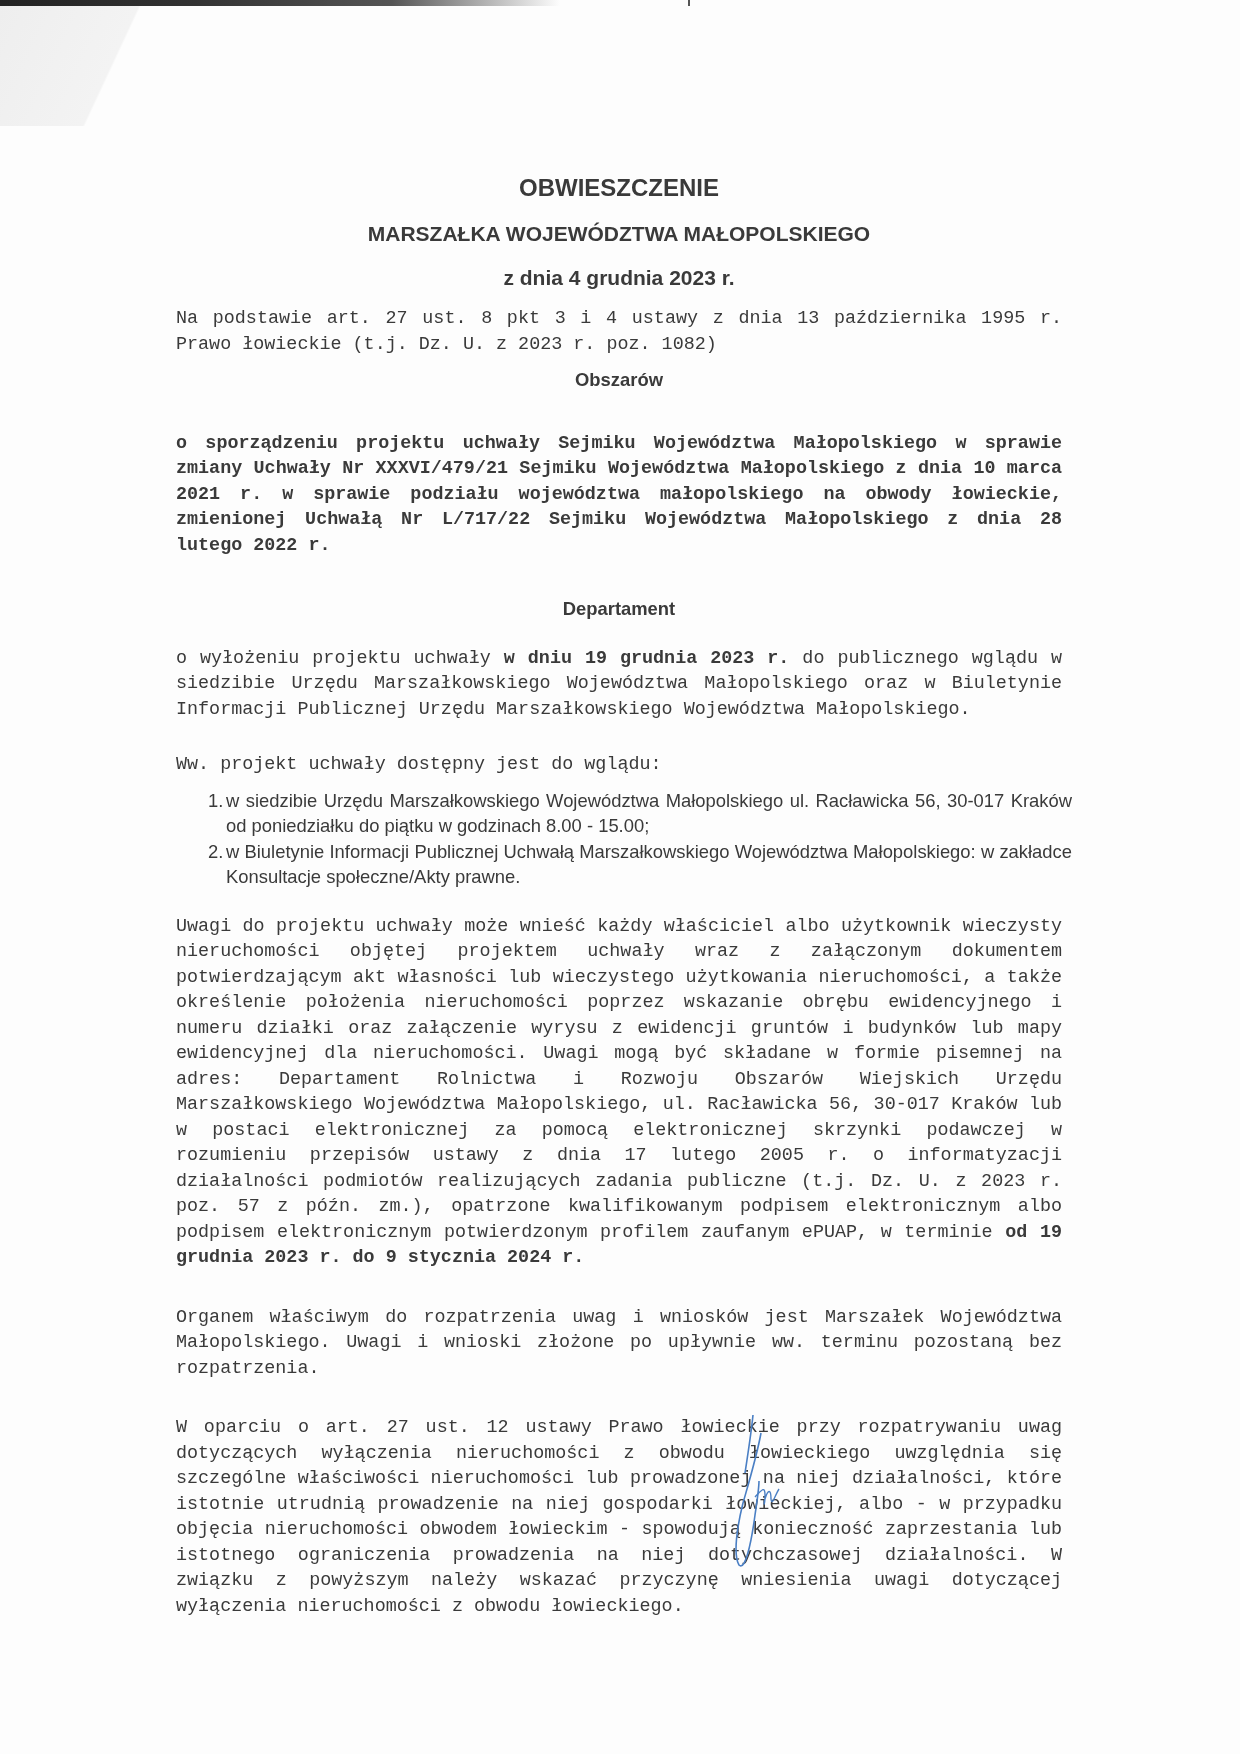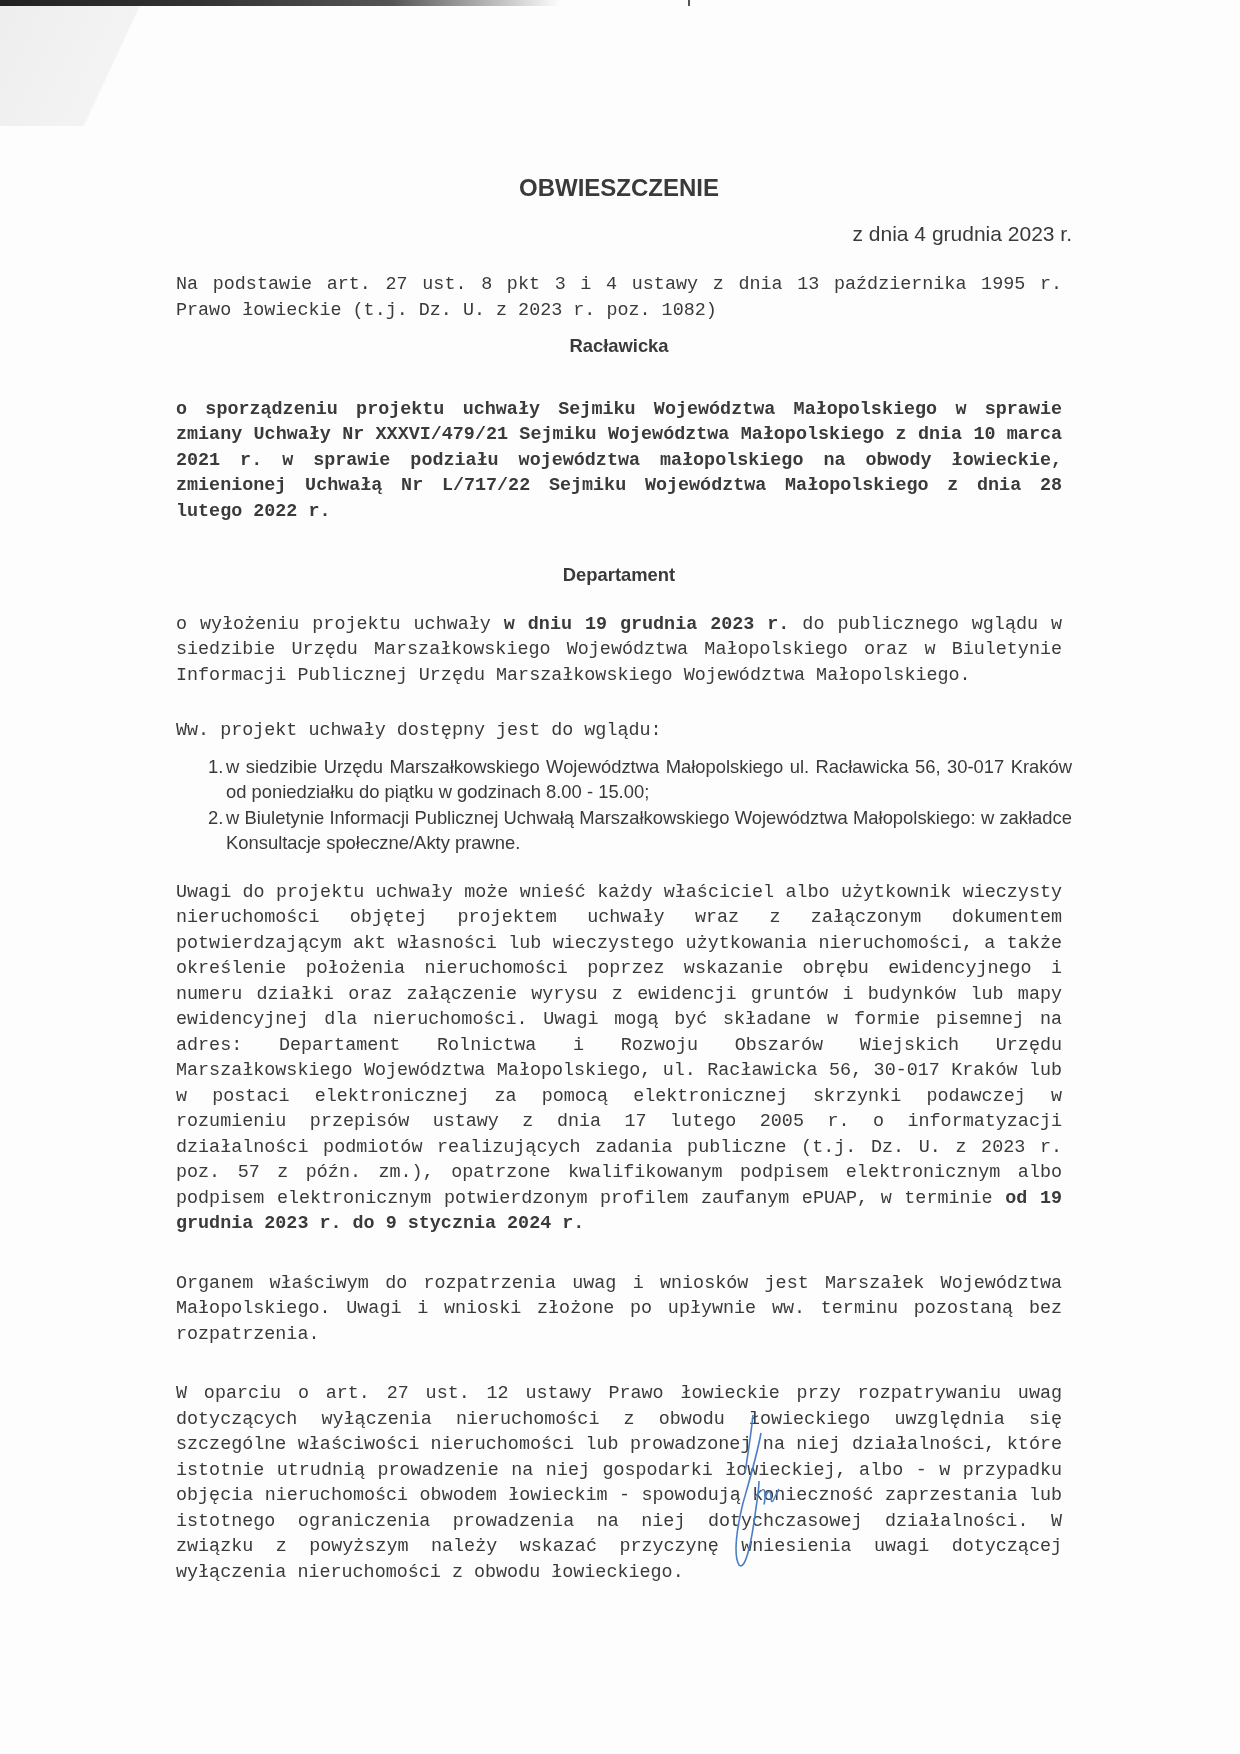--- a/index.html
+++ b/index.html
@@ -17,45 +17,46 @@
     position: absolute; left: 0; top: 6px; width: 175px; height: 120px;
     background: linear-gradient(115deg, #eeeeee 0%, #f3f3f3 60%, rgba(253,253,253,0) 61%);
   }
   .tick-mark { position: absolute; left: 688px; top: 0; width: 2px; height: 6px; background: #555; }
   .page {
     position: absolute; left: 166px; top: 166px; width: 906px;
     font-size: 18.4px; line-height: 25.5px;
   }
   .h1 { text-align: center; font-weight: bold; font-size: 24px; line-height: 28px; margin: 8px 0 18px 0; }
   .h2 { text-align: center; font-weight: bold; font-size: 21px; line-height: 28px; margin: 0 0 16px 0; }
-  .h3 { text-align: right; font-weight: normal; font-size: 21px; line-height: 28px; margin: 0 0 24px 0; }
+  .h3 { text-align: center; font-weight: bold; font-size: 21px; line-height: 28px; margin: 0 0 14px 0; }
   p { margin: 10px; text-align: justify; font-family: Liberation Mono, monospace; }
   .center-bold { text-align: center; font-weight: bold; margin: 0; }
   .gap-l { height: 28px; }
   .gap-m { height: 14px; }
   .gap-s { height: 10px; }
   .bold { font-weight: bold; }
   ol { margin: 0; padding-left: 0; list-style: none; }
   ol li { position: relative; padding-left: 60px; text-align: justify; }
   ol li .num { position: absolute; left: 42px; top: 0; width: 18px; }
   .signature { position: absolute; left: 735px; top: 1415px; width: 80px; height: 170px; }
 </style>
 </head>
 <body>
 
 <div class="scan-top"></div>
 <div class="scan-fold"></div>
 <div class="tick-mark"></div>
 
 <div class="page">
   <div class="h1">OBWIESZCZENIE</div>
+  <div class="h2">MARSZAŁKA WOJEWÓDZTWA MAŁOPOLSKIEGO</div>
   <div class="h3">z dnia 4 grudnia 2023 r.</div>
 
   <p>Na podstawie art. 27 ust. 8 pkt 3 i 4 ustawy z dnia 13 października 1995 r. Prawo łowieckie (t.j. Dz. U. z 2023 r. poz. 1082)</p>
-  <div class="center-bold">Racławicka</div>
+  <div class="center-bold">Obszarów</div>
   <div class="gap-l"></div>
   <p class="bold">o sporządzeniu projektu uchwały Sejmiku Województwa Małopolskiego w sprawie zmiany Uchwały Nr XXXVI/479/21 Sejmiku Województwa Małopolskiego z dnia 10 marca 2021 r. w sprawie podziału województwa małopolskiego na obwody łowieckie, zmienionej Uchwałą Nr L/717/22 Sejmiku Województwa Małopolskiego z dnia 28 lutego 2022 r.</p>
 
   <div class="gap-l"></div>
   <div class="center-bold">Departament</div>
   <div class="gap-m"></div>
   <p><span>o wyłożeniu projektu uchwały </span><span class="bold">w dniu 19 grudnia 2023 r.</span><span> do publicznego wglądu w siedzibie Urzędu Marszałkowskiego Województwa Małopolskiego oraz w Biuletynie Informacji Publicznej Urzędu Marszałkowskiego Województwa Małopolskiego.</span></p>
 
   <div class="gap-s"></div>
   <p>Ww. projekt uchwały dostępny jest do wglądu:</p>

